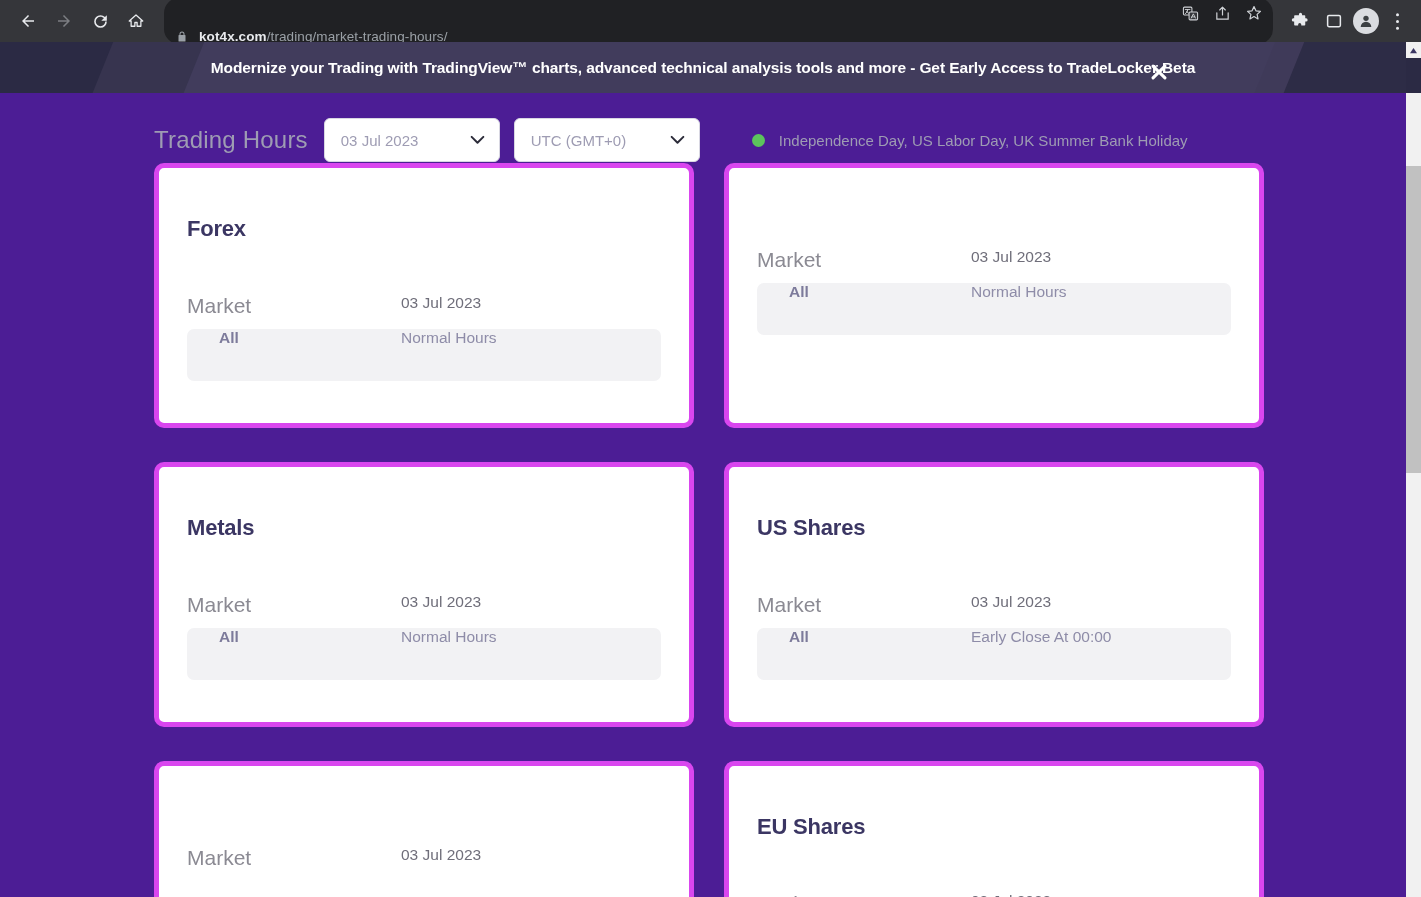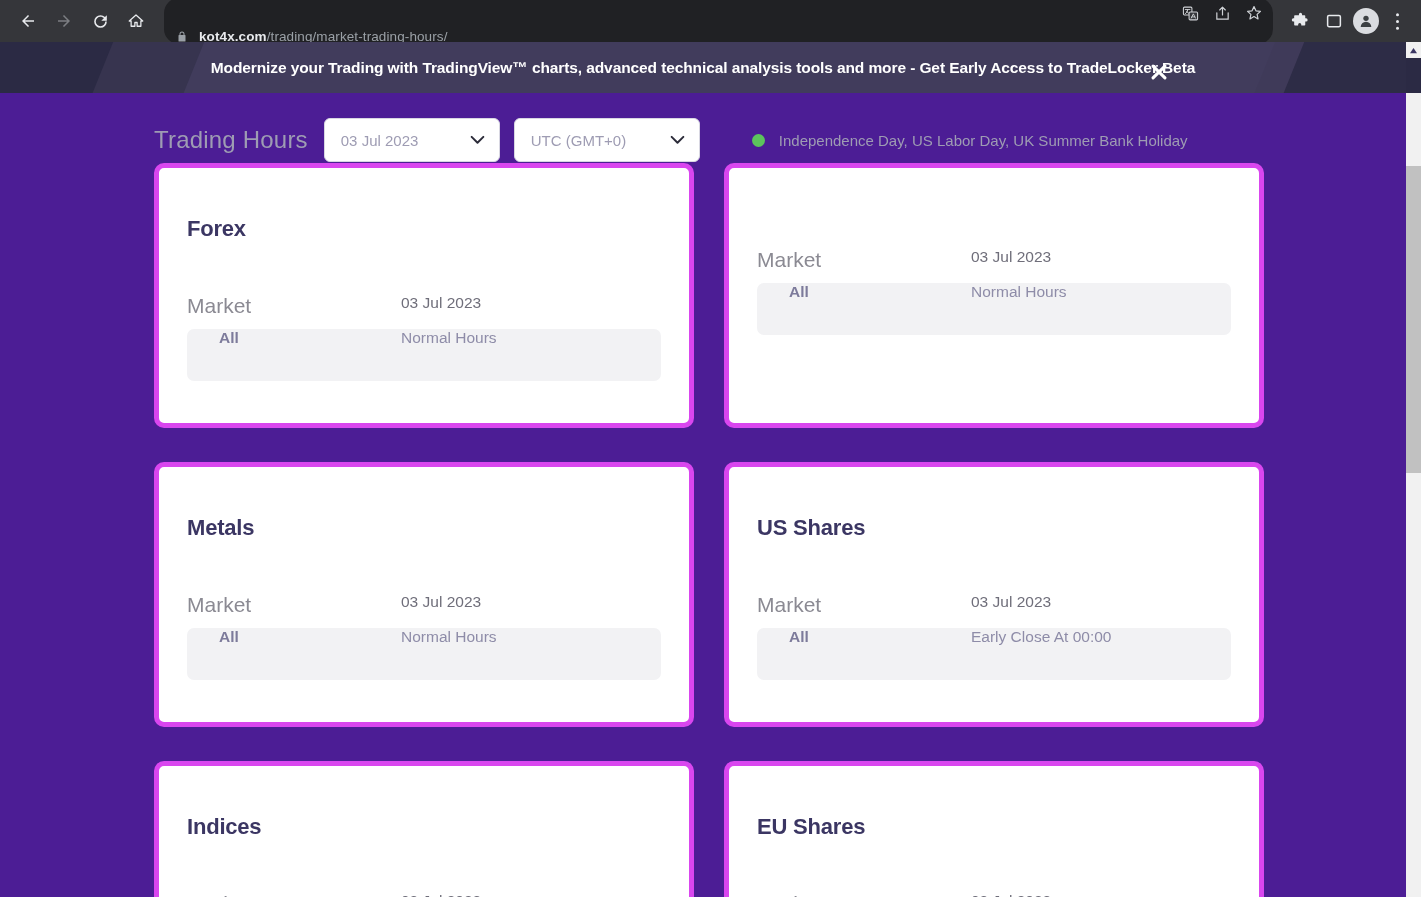--- a/index.html
+++ b/index.html
@@ -454,21 +454,20 @@
         <span class="col-market">Market</span>
         <span class="col-date">03 Jul 2023</span>
       </div>
       <div class="card-data-row">
         <span class="row-label">All</span>
         <span class="row-value">Early Close At 00:00</span>
       </div>
     </div>
 
     <div class="market-card">
-      <div class="card-title">Indices</div>
       <div class="card-head-row">
         <span class="col-market">Market</span>
         <span class="col-date">03 Jul 2023</span>
       </div>
 
     </div>
 
     <div class="market-card">
       <div class="card-title">EU Shares</div>
       <div class="card-head-row">

